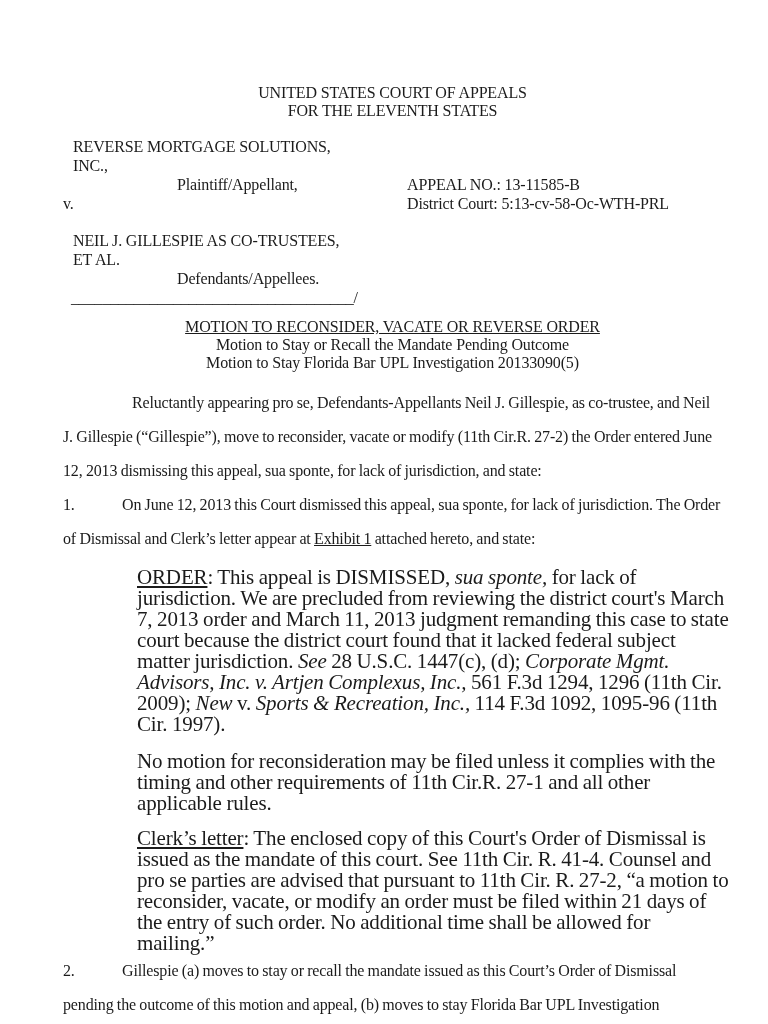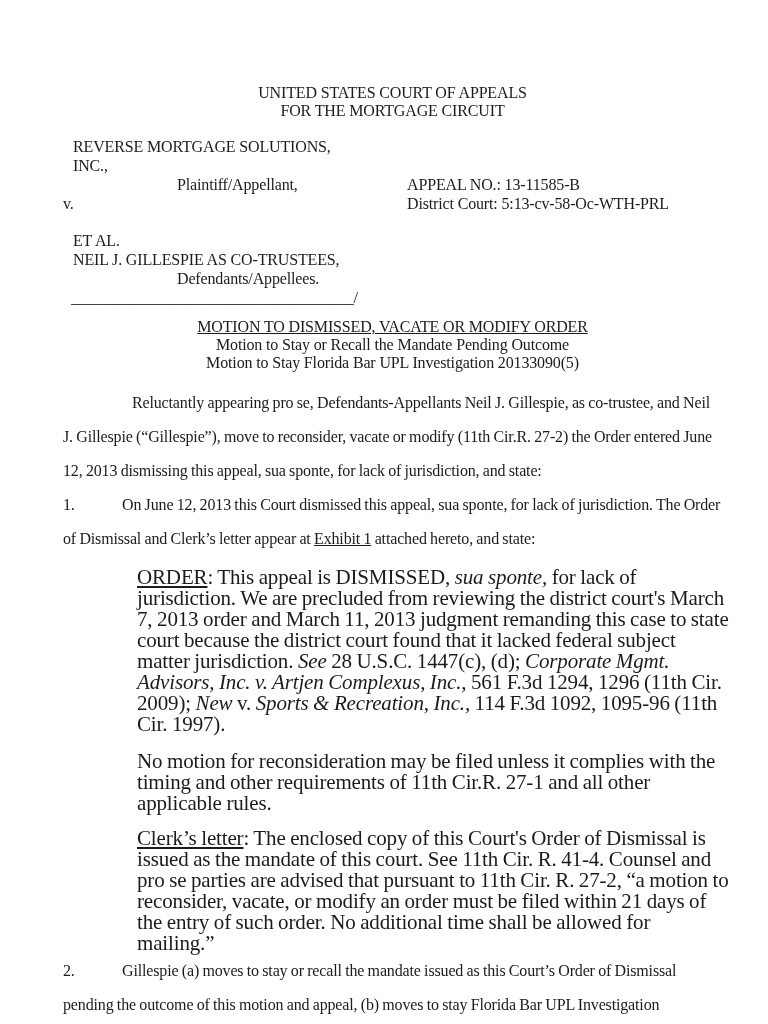--- a/index.html
+++ b/index.html
@@ -39,44 +39,44 @@
   .quote-nomotion { margin-top: 16px; }
   .quote-clerk { margin-top: 14px; }
 </style>
 </head>
 <body>
 
 <div class="page">
 
   <div class="court-header">
     <div>UNITED STATES COURT OF APPEALS</div>
-    <div>FOR THE MORTGAGE CIRCUIT</div>
+    <div>FOR THE ELEVENTH STATES</div>
   </div>
 
   <div class="caption">
     <div class="plaintiff-block">
       <div class="party-name">REVERSE MORTGAGE SOLUTIONS,</div>
       <div class="party-name">INC.,</div>
       <div class="party-role">Plaintiff/Appellant,</div>
       <div class="versus">v.</div>
       <div class="case-numbers">
         <div>APPEAL NO.: 13-11585-B</div>
         <div>District Court: 5:13-cv-58-Oc-WTH-PRL</div>
       </div>
     </div>
     <div class="defendant-block">
+      <div class="party-name">NEIL J. GILLESPIE AS CO-TRUSTEES,</div>
       <div class="party-name">ET AL.</div>
-      <div class="party-name">NEIL J. GILLESPIE AS CO-TRUSTEES,</div>
       <div class="party-role">Defendants/Appellees.</div>
       <div class="separator-line">____________________________________/</div>
     </div>
   </div>
 
   <div class="title-block">
-    <div class="main-title">MOTION TO DISMISSED, VACATE OR MODIFY ORDER</div>
+    <div class="main-title">MOTION TO RECONSIDER, VACATE OR REVERSE ORDER</div>
     <div>Motion to Stay or Recall the Mandate Pending Outcome</div>
     <div>Motion to Stay Florida Bar UPL Investigation 20133090(5)</div>
   </div>
 
   <p class="body-para intro-para">Reluctantly appearing pro se, Defendants-Appellants Neil J. Gillespie, as co-trustee, and Neil J. Gillespie (“Gillespie”), move to reconsider, vacate or modify (11th Cir.R. 27-2) the Order entered June 12, 2013 dismissing this appeal, sua sponte, for lack of jurisdiction, and state:</p>
 
   <p class="body-para numbered-para"><span class="num">1.</span><span><span>On June 12, 2013 this Court dismissed this appeal, sua sponte, for lack of jurisdiction. The Order of Dismissal and Clerk’s letter appear at </span><span style="text-decoration: underline;">Exhibit 1</span><span> attached hereto, and state:</span></span></p>
 
   <div class="quote quote-order"><span style="text-decoration: underline;">ORDER</span><span>: This appeal is DISMISSED, </span><span style="font-style: italic;">sua sponte,</span><span> for lack of jurisdiction. We are precluded from reviewing the district court's March 7, 2013 order and March 11, 2013 judgment remanding this case to state court because the district court found that it lacked federal subject matter jurisdiction. </span><span style="font-style: italic;">See</span><span> 28 U.S.C. 1447(c), (d); </span><span style="font-style: italic;">Corporate Mgmt. Advisors, Inc. v. Artjen Complexus, Inc.,</span><span> 561 F.3d 1294, 1296 (11th Cir. 2009); </span><span style="font-style: italic;">New</span><span> v. </span><span style="font-style: italic;">Sports &amp; Recreation, Inc.,</span><span> 114 F.3d 1092, 1095-96 (11th Cir. 1997).</span></div>
 

